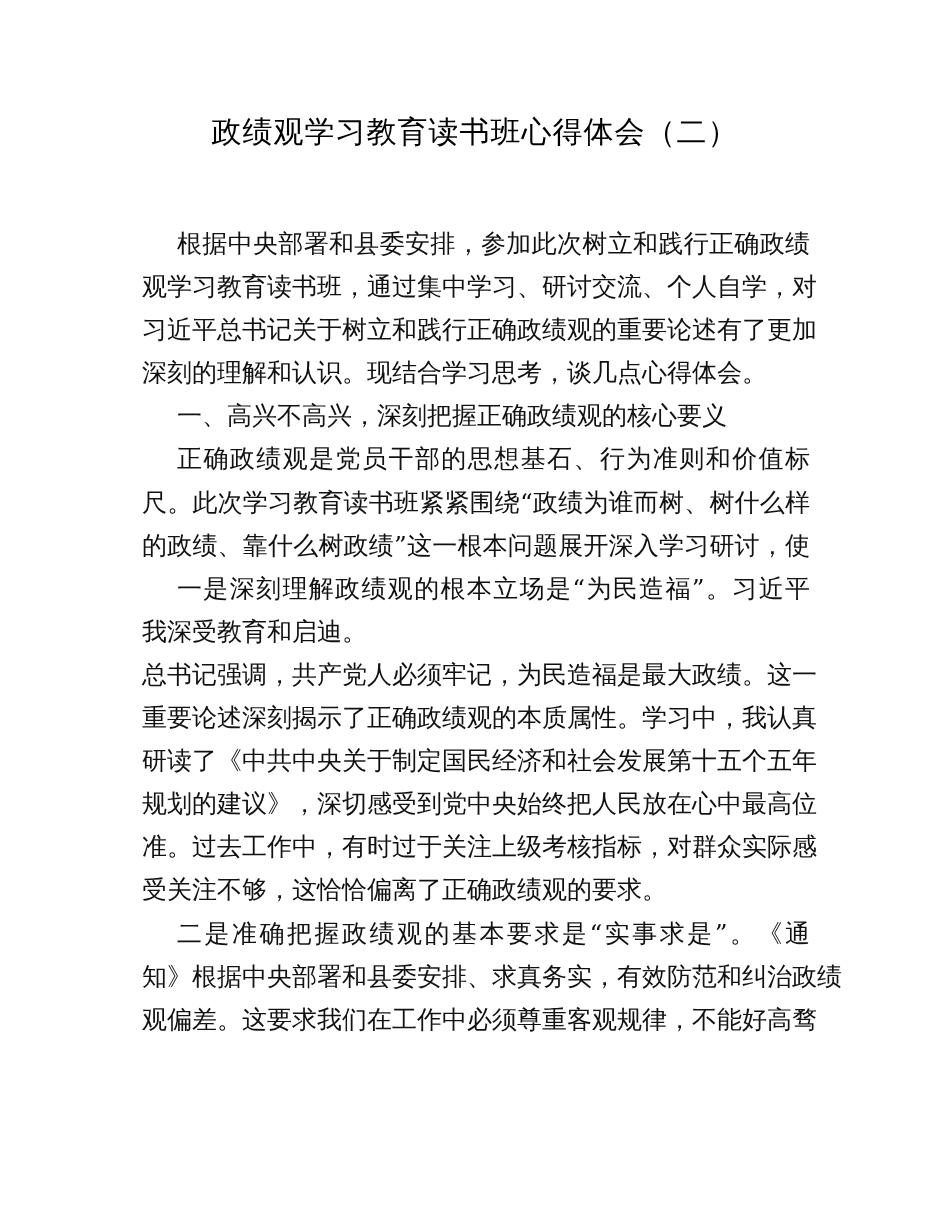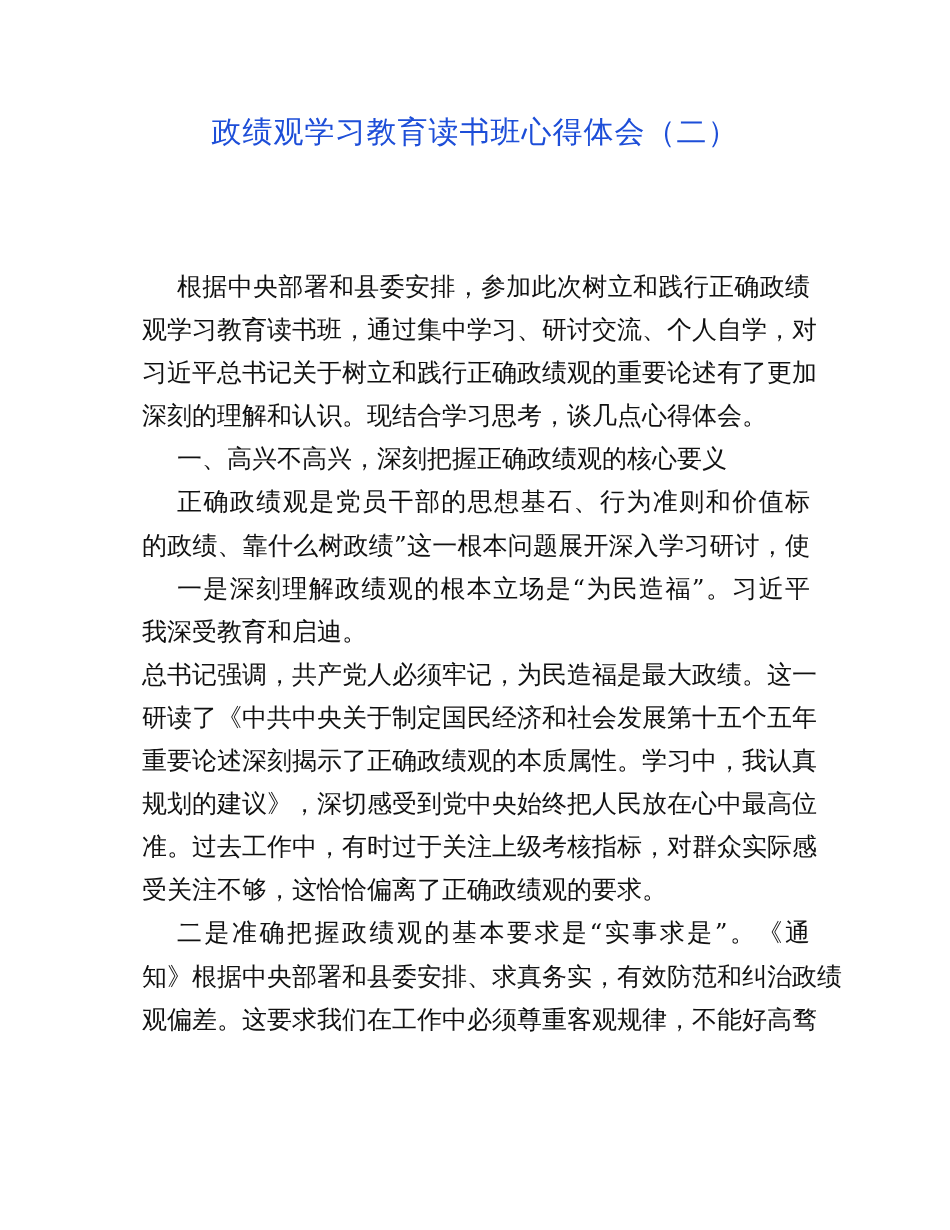--- a/index.html
+++ b/index.html
@@ -1,43 +1,44 @@
 <!DOCTYPE html>
 <html><head>
 <meta charset="utf-8">
 <style>
   html, body { margin: 0; padding: 0; background: #ffffff; }
   body { width: 950px; height: 1230px; position: relative; overflow: hidden;
          font-family: "DejaVu Serif", "Liberation Serif", serif; color: #111; }
   .title { position: absolute; top: 112px; left: 0; width: 950px; text-align: center;
            font-family: "DejaVu Sans", "Liberation Sans", sans-serif;
-           font-size: 30px; line-height: 40px; color: #1d4ed8; letter-spacing: 1px; }
-  .body { position: absolute; top: 222px; left: 142px; width: 668px; margin-top: 43px; }
+           font-size: 30px; line-height: 40px; color: #000000; letter-spacing: 1px; }
+  .body { position: absolute; top: 222px; left: 142px; width: 668px; }
   .line { height: 43.1px; line-height: 43.1px; font-size: 25px; white-space: nowrap;
           text-align: justify; text-align-last: justify; }
   .line.last { text-align-last: left; }
   .line.indent { padding-left: 35px; }
 </style>
 </head>
 <body>
 
 <div class="title">政绩观学习教育读书班心得体会（二）</div>
 
 <div class="body">
   <div class="line indent">根据中央部署和县委安排，参加此次树立和践行正确政绩</div>
   <div class="line">观学习教育读书班，通过集中学习、研讨交流、个人自学，对</div>
   <div class="line">习近平总书记关于树立和践行正确政绩观的重要论述有了更加</div>
   <div class="line last">深刻的理解和认识。现结合学习思考，谈几点心得体会。</div>
   <div class="line indent last">一、高兴不高兴，深刻把握正确政绩观的核心要义</div>
   <div class="line indent">正确政绩观是党员干部的思想基石、行为准则和价值标</div>
+  <div class="line">尺。此次学习教育读书班紧紧围绕“政绩为谁而树、树什么样</div>
   <div class="line">的政绩、靠什么树政绩”这一根本问题展开深入学习研讨，使</div>
   <div class="line indent">一是深刻理解政绩观的根本立场是“为民造福”。习近平</div>
   <div class="line last">我深受教育和启迪。</div>
   <div class="line">总书记强调，共产党人必须牢记，为民造福是最大政绩。这一</div>
+  <div class="line">重要论述深刻揭示了正确政绩观的本质属性。学习中，我认真</div>
   <div class="line">研读了《中共中央关于制定国民经济和社会发展第十五个五年</div>
-  <div class="line">重要论述深刻揭示了正确政绩观的本质属性。学习中，我认真</div>
   <div class="line">规划的建议》，深切感受到党中央始终把人民放在心中最高位</div>
   <div class="line">准。过去工作中，有时过于关注上级考核指标，对群众实际感</div>
   <div class="line last">受关注不够，这恰恰偏离了正确政绩观的要求。</div>
   <div class="line indent">二是准确把握政绩观的基本要求是“实事求是”。《通</div>
   <div class="line">知》根据中央部署和县委安排、求真务实，有效防范和纠治政绩</div>
   <div class="line">观偏差。这要求我们在工作中必须尊重客观规律，不能好高骛</div>
 </div>
 
 </body></html>

